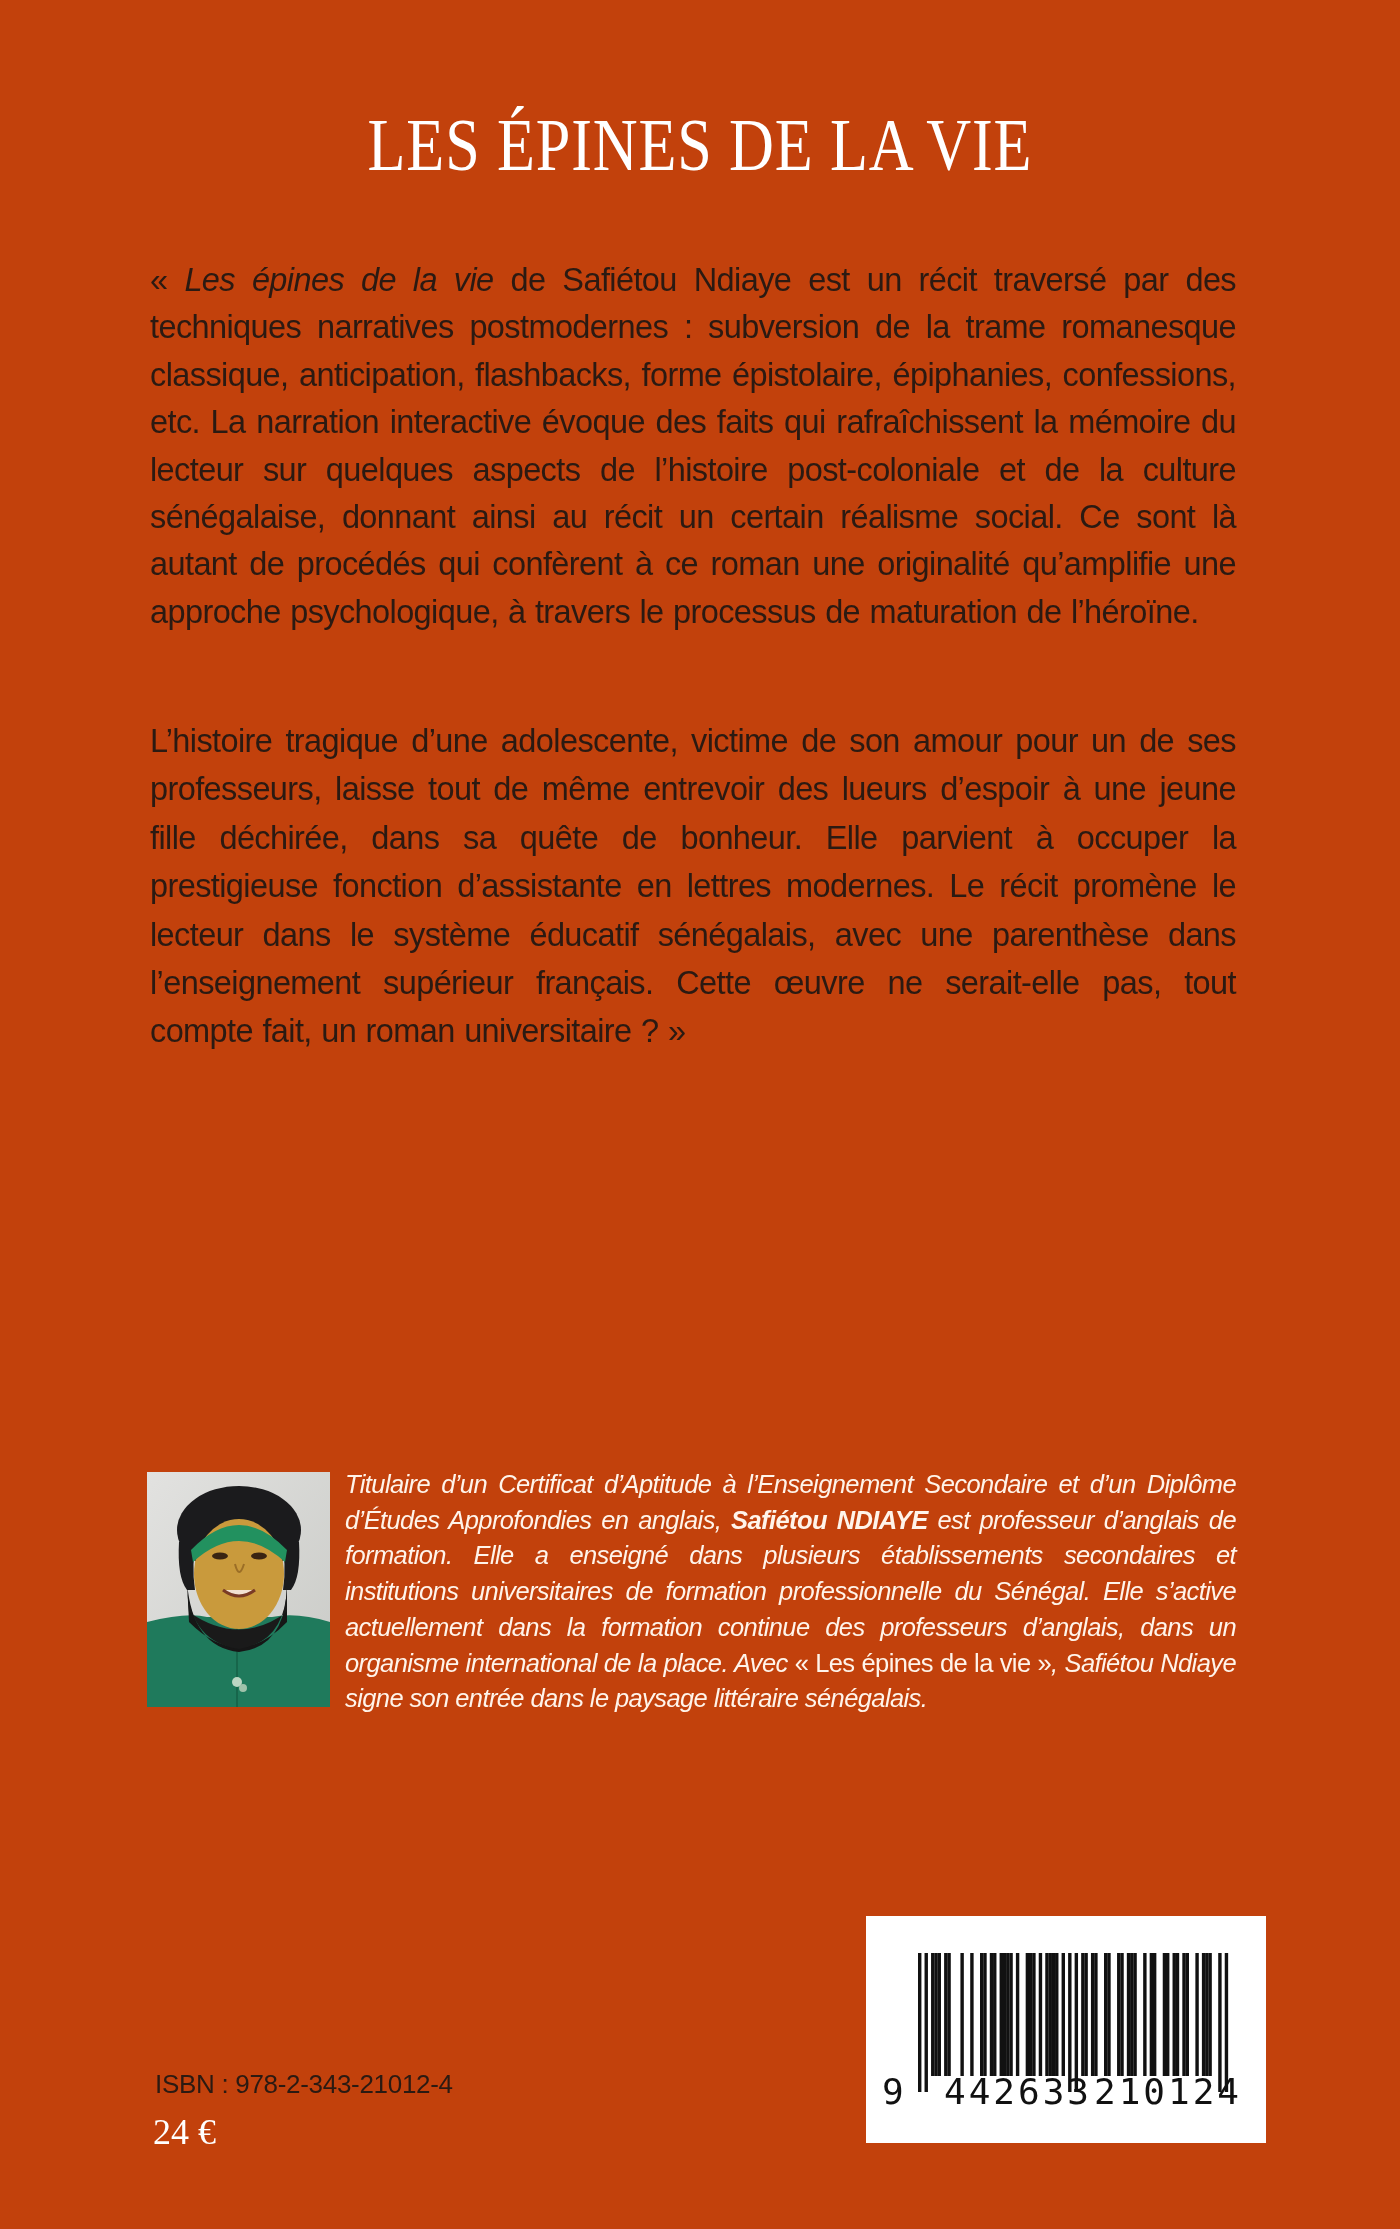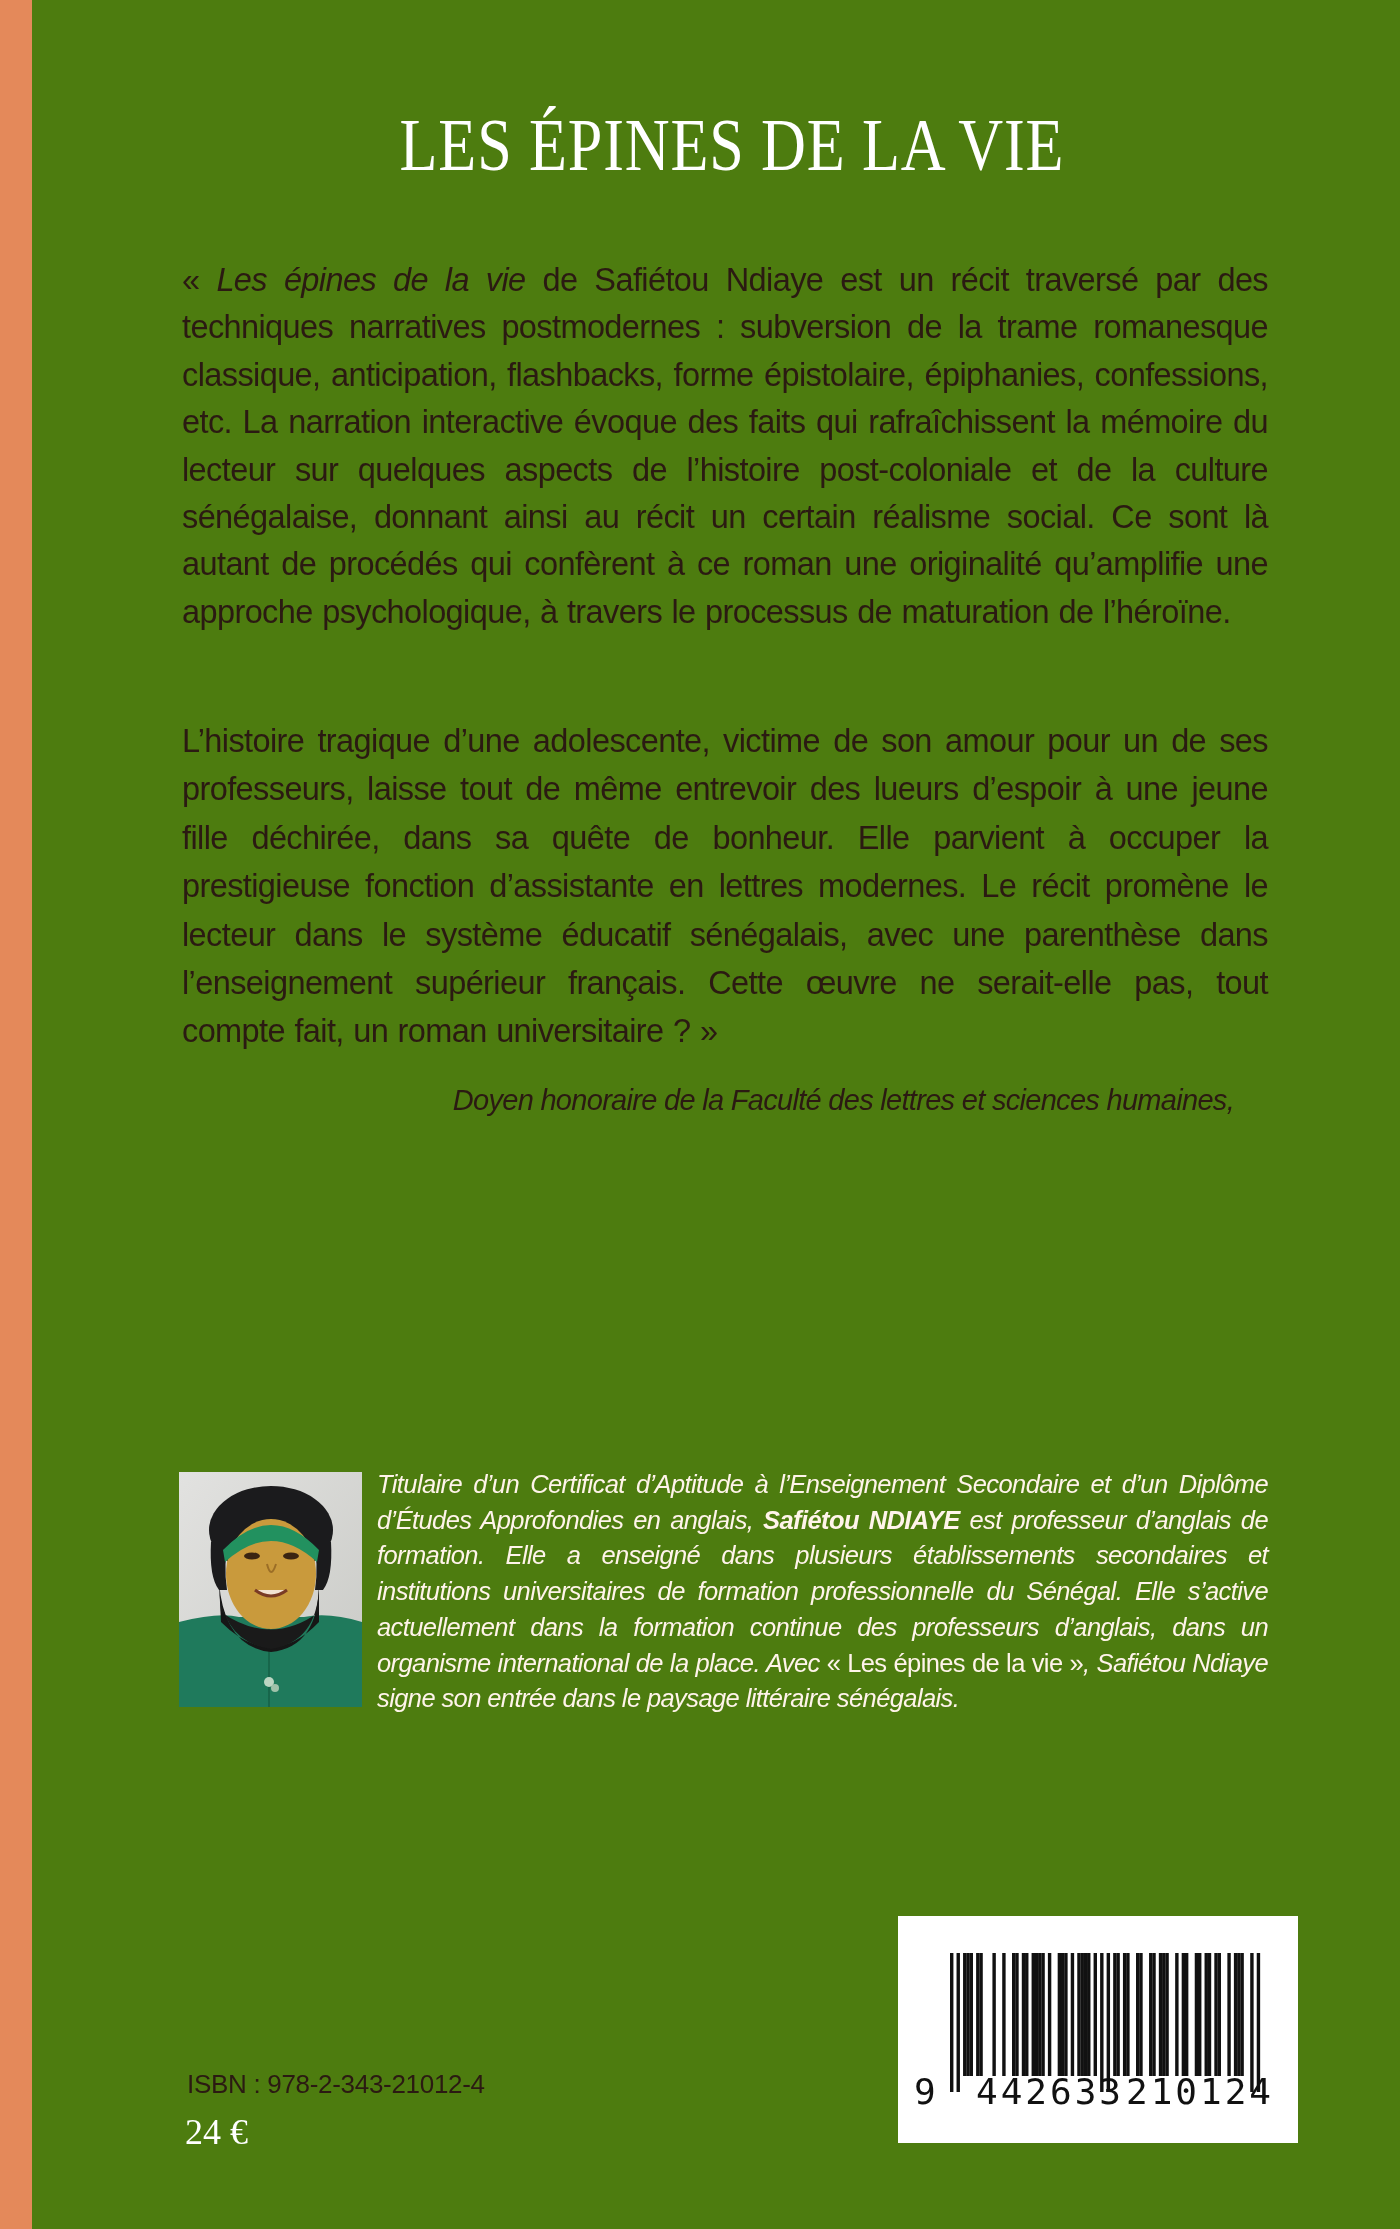--- a/index.html
+++ b/index.html
@@ -1,17 +1,17 @@
 <!DOCTYPE html>
 <html><head>
 <meta charset="utf-8">
 <style>
   html, body { margin: 0; padding: 0; }
   body { width: 1400px; height: 2229px; background: #e4895a; position: relative; overflow: hidden; }
-  .page { position: absolute; inset: 0; background: #4d7c0f; margin-left: 32px; }
+  .page { position: absolute; inset: 0; background: #c2410c; }
   .title {
     position: absolute; left: 0; width: 1400px; top: 100px; text-align: center;
     font-family: "Liberation Serif", "DejaVu Serif", serif; color: #ffffff;
     font-size: 74px; line-height: 90px; letter-spacing: 1px;
     transform: scaleX(0.84); transform-origin: 700px 0;
   }
   .body-text {
     position: absolute; left: 150px; width: 1086px;
     font-family: "Liberation Sans", "DejaVu Sans", sans-serif; color: #2b1a12;
     font-size: 32.5px; text-align: justify; text-align-last: left;
@@ -65,21 +65,20 @@
 
 <div class="page">
 
   <div class="title">LES ÉPINES DE LA VIE</div>
 
   <p class="body-text p1" style="margin:0;"><span>« </span><em>Les épines de la vie</em><span> de Safiétou Ndiaye est un récit traversé par des techniques narratives postmodernes : subversion de la trame romanesque classique, anticipation, flashbacks, forme épistolaire, épiphanies, confessions, etc. La narration interactive évoque des faits qui rafraîchissent la mémoire du lecteur sur quelques aspects de l’histoire post-coloniale et de la culture sénégalaise, donnant ainsi au récit un certain réalisme social. Ce sont là autant de procédés qui confèrent à ce roman une originalité qu’amplifie une approche psychologique, à travers le processus de maturation de l’héroïne.</span></p>
 
   <p class="body-text p2" style="margin:0;">L’histoire tragique d’une adolescente, victime de son amour pour un de ses professeurs, laisse tout de même entrevoir des lueurs d’espoir à une jeune fille déchirée, dans sa quête de bonheur. Elle parvient à occuper la prestigieuse fonction d’assistante en lettres modernes. Le récit promène le lecteur dans le système éducatif sénégalais, avec une parenthèse dans l’enseignement supérieur français. Cette œuvre ne serait-elle pas, tout compte fait, un roman universitaire ? »</p>
 
   <div class="attribution attr-role">
-    <div>Doyen honoraire de la Faculté des lettres et sciences humaines,</div>
   </div>
 
   <div class="photo">
     <svg width="183" height="235" viewBox="0 0 183 235">
       <defs>
         <linearGradient id="bg" x1="0" y1="0" x2="1" y2="1">
           <stop offset="0" stop-color="#e2e2e0"></stop>
           <stop offset="1" stop-color="#c9cac6"></stop>
         </linearGradient>
       </defs>

